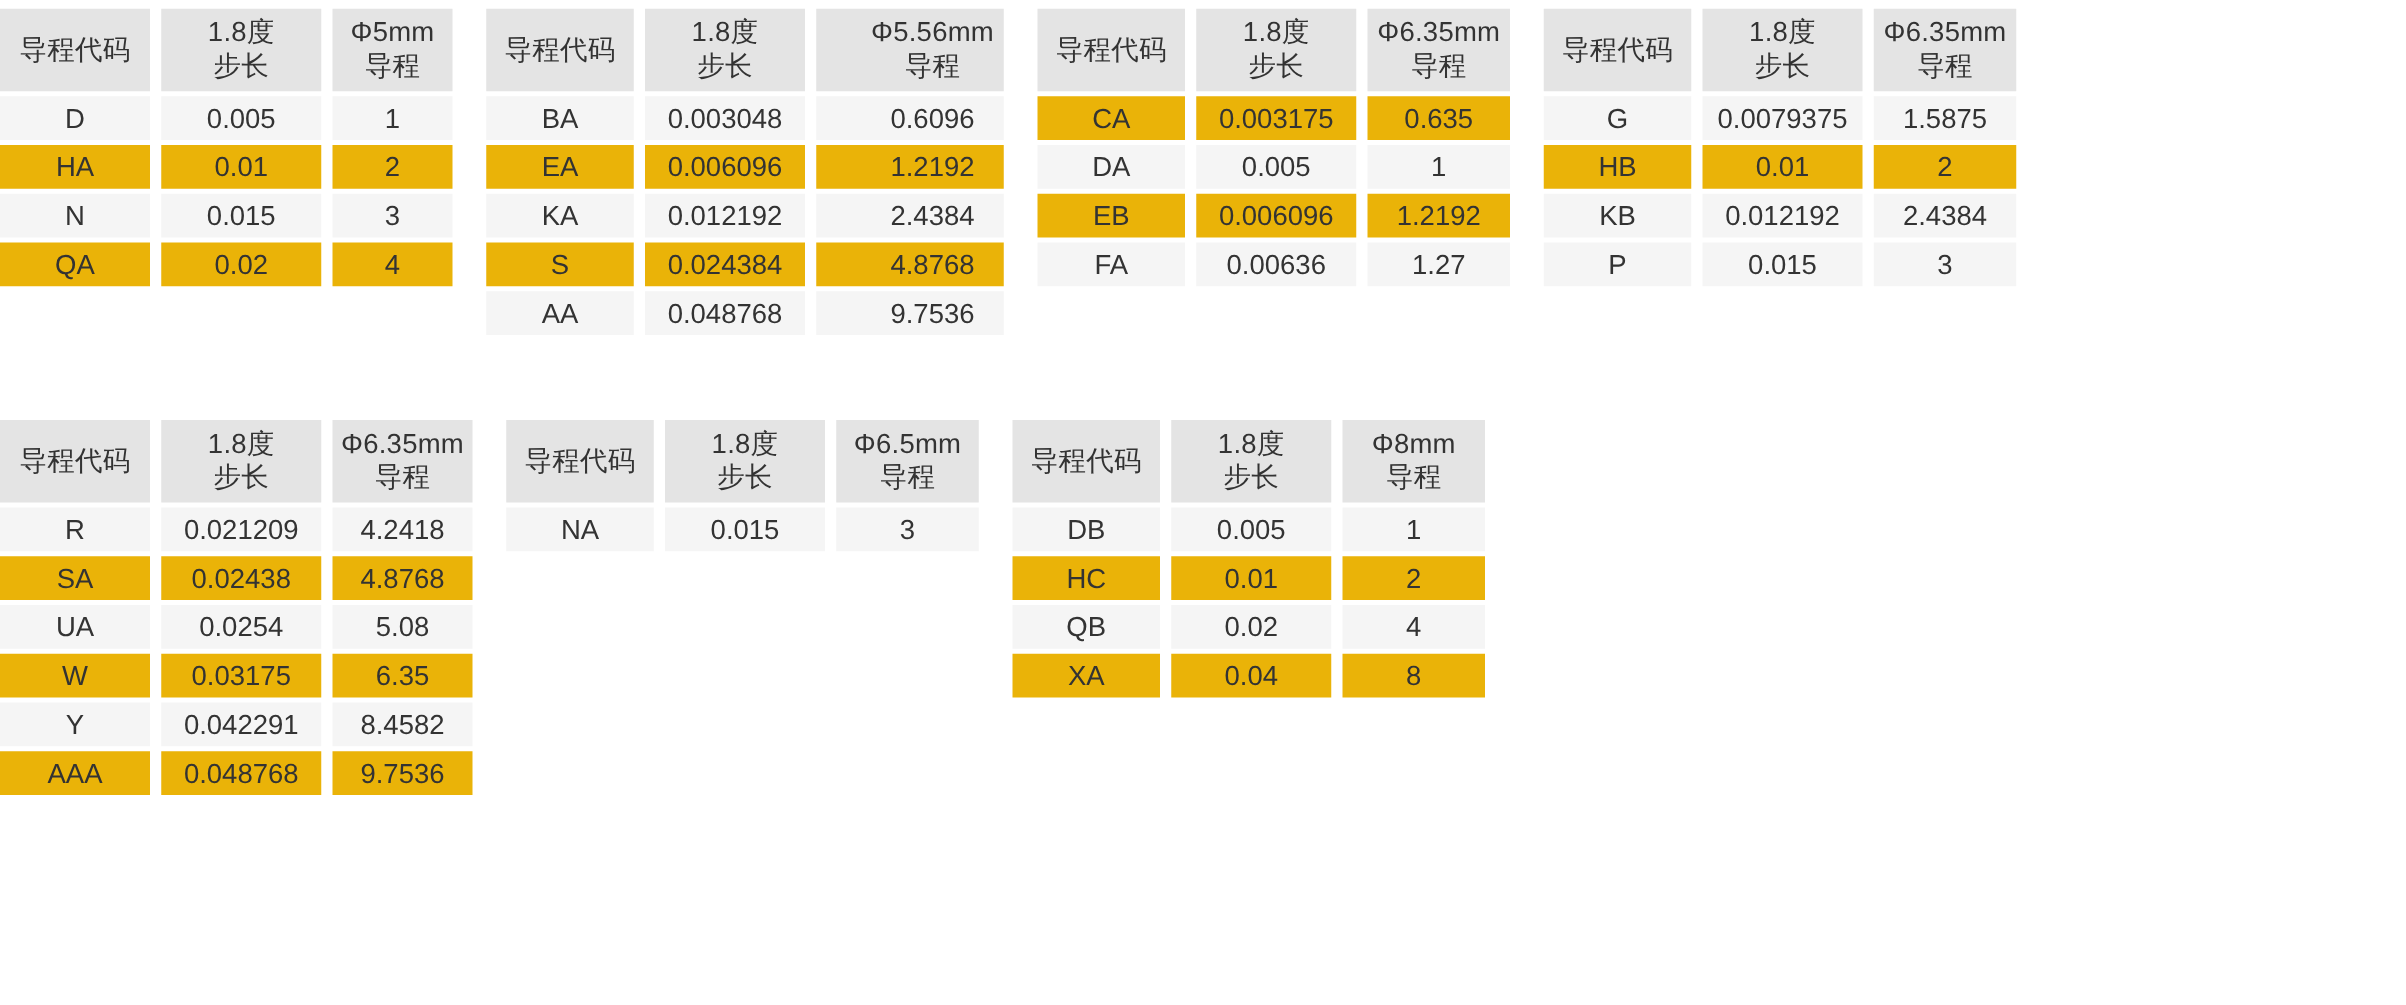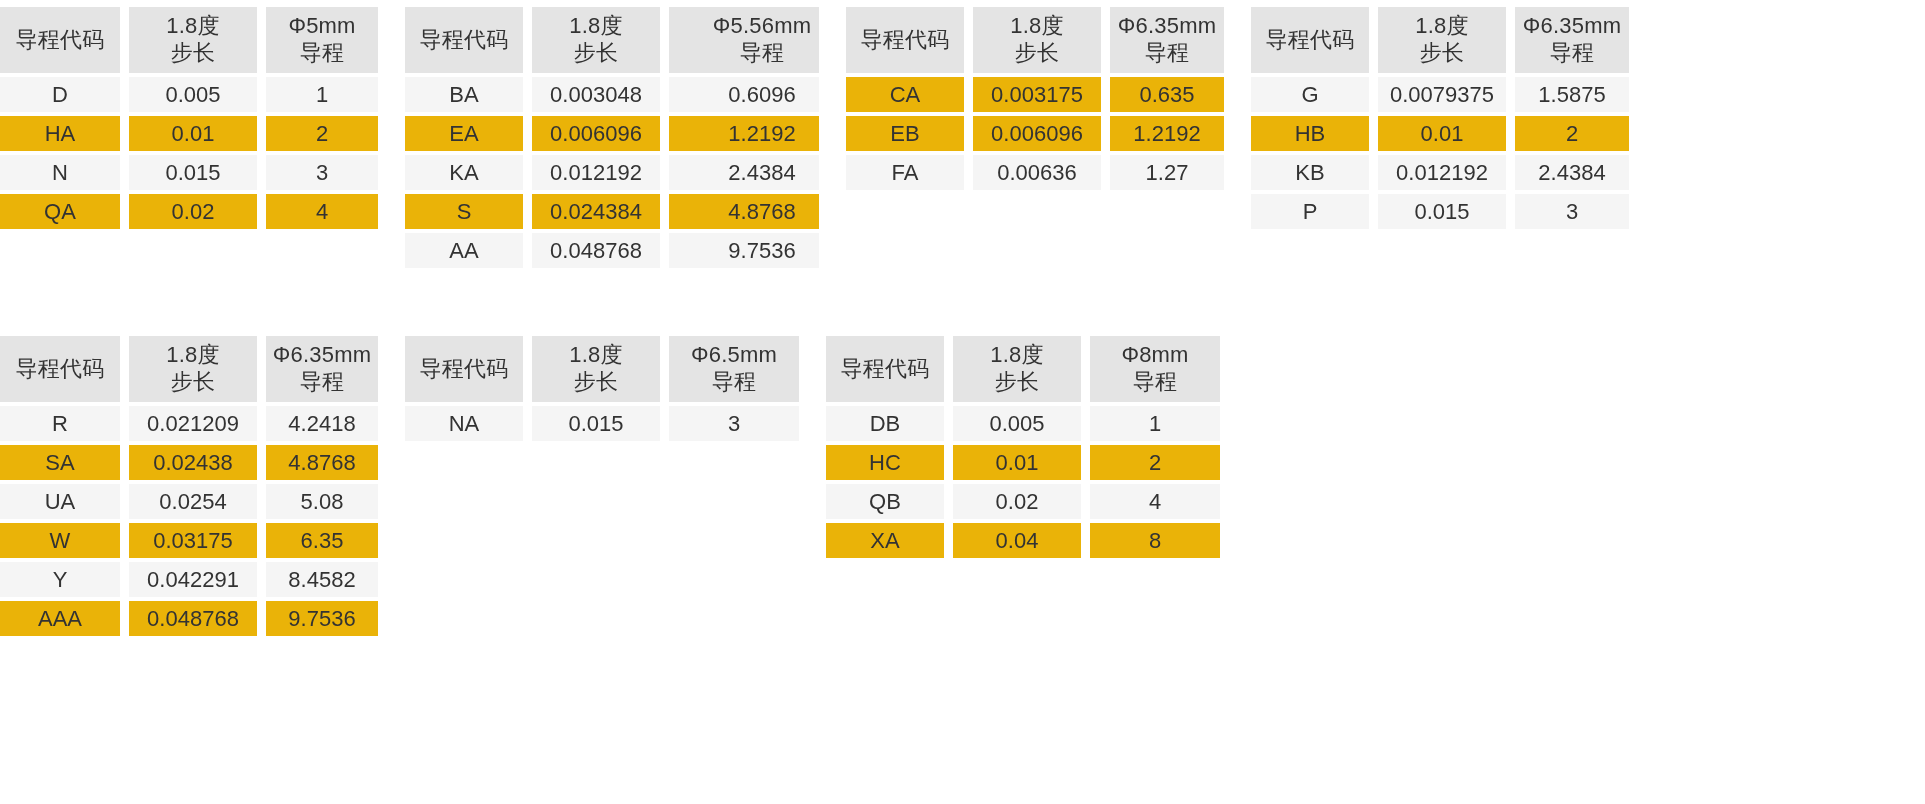--- a/index.html
+++ b/index.html
@@ -66,45 +66,45 @@
     background: #f5f5f5;
   }
 
   .lead-table tbody tr.alt td {
     background: #eab308;
   }
 
   
   .col-code { width: 120px; }
   .col-step { width: 128px; }
-  .col-lead { width: 112px; }
+  .col-lead { width: 96px; }
 
   .t2 .col-code { width: 118px; }
   .t2 .col-step { width: 128px; }
   .t2 .col-lead { width: 114px; padding-left: 36px; }
 
   .t3 .col-code { width: 118px; }
   .t3 .col-step { width: 128px; }
   .t3 .col-lead { width: 114px; }
 
   .t4 .col-code { width: 118px; }
   .t4 .col-step { width: 128px; }
   .t4 .col-lead { width: 114px; }
 
   .t5 .col-code { width: 120px; }
   .t5 .col-step { width: 128px; }
   .t5 .col-lead { width: 112px; }
 
   .t6 .col-code { width: 118px; }
   .t6 .col-step { width: 128px; }
-  .t6 .col-lead { width: 130px; }
+  .t6 .col-lead { width: 114px; }
 
   .t7 .col-code { width: 118px; }
   .t7 .col-step { width: 128px; }
-  .t7 .col-lead { width: 130px; }
+  .t7 .col-lead { width: 114px; }
 
   .group-2 { margin-top: 60px; }
 </style>
 </head>
 <body>
 
 <div id="page">
   <div class="table-row-group group-1">
       <table class="lead-table t1">
         <thead>
@@ -198,20 +198,25 @@
               <span class="hdr-line">导程</span>
             </th>
           </tr>
         </thead>
         <tbody>
           <tr class="alt">
             <td class="col-code">CA</td>
             <td class="col-step">0.003175</td>
             <td class="col-lead">0.635</td>
           </tr>
+          <tr>
+            <td class="col-code">DA</td>
+            <td class="col-step">0.005</td>
+            <td class="col-lead">1</td>
+          </tr>
           <tr class="alt">
             <td class="col-code">EB</td>
             <td class="col-step">0.006096</td>
             <td class="col-lead">1.2192</td>
           </tr>
           <tr>
             <td class="col-code">FA</td>
             <td class="col-step">0.00636</td>
             <td class="col-lead">1.27</td>
           </tr>

